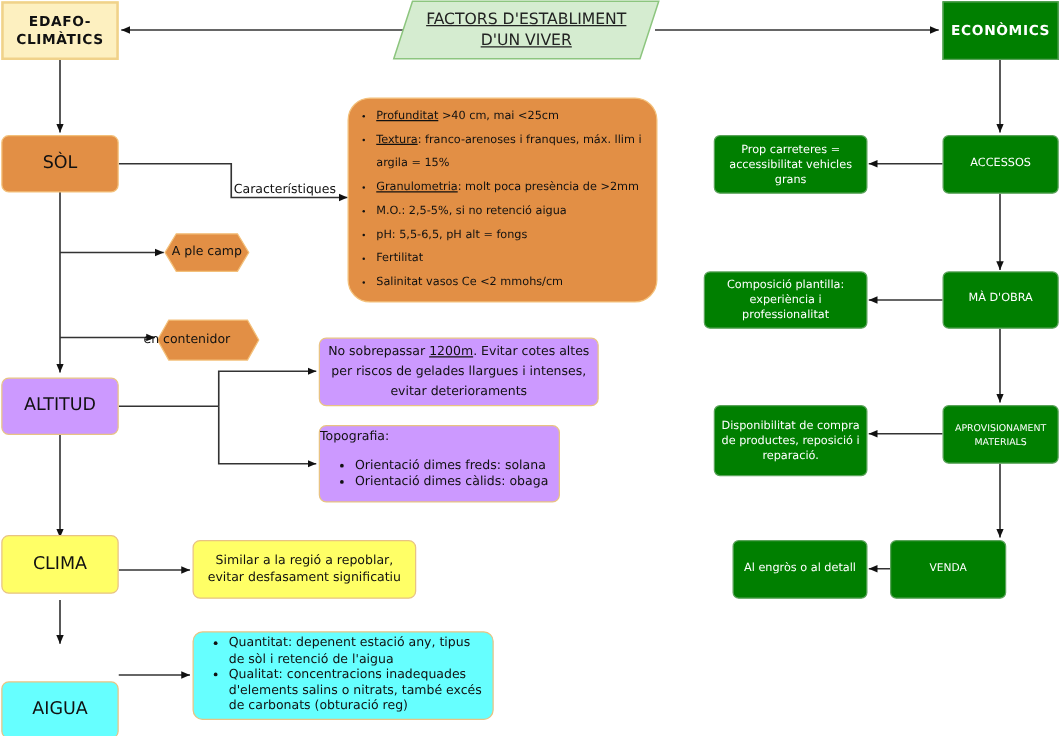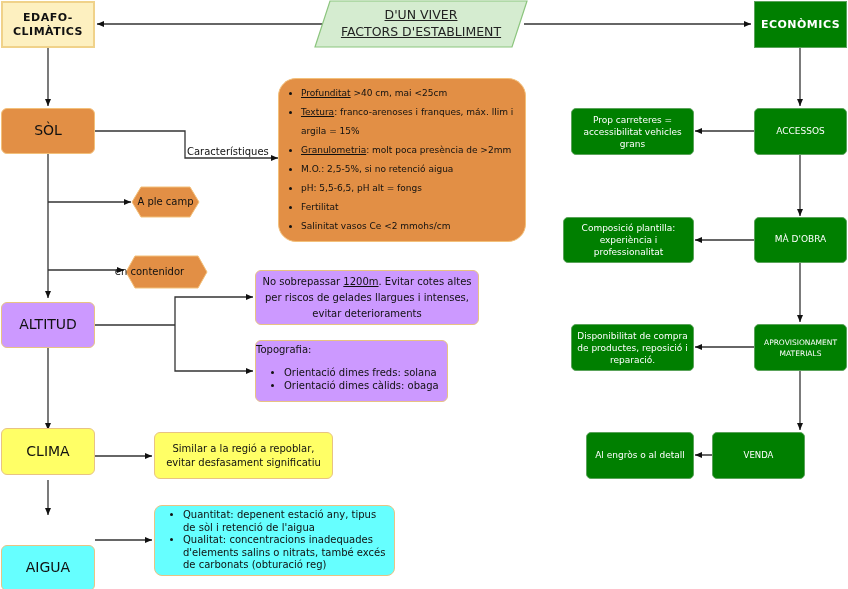--- a/index.html
+++ b/index.html
@@ -65,22 +65,22 @@
   </g>
 
   <polygon points="141,187 190,187 199,202 190,217 141,217 132,202" fill="#e28f45" stroke="#f3c07a" stroke-width="1"></polygon>
   <polygon points="135,256 198,256 207,272 198,288 135,288 126,272" fill="#e28f45" stroke="#f3c07a" stroke-width="1"></polygon>
 
   <polygon points="330,1 527,1 512,47 315,47" fill="#d5ecd0" stroke="#8cc57e" stroke-width="1.2"></polygon>
 </svg>
 
 <div class="title-wrap">
   <div class="title-text">
+    <div>FACTORS D'ESTABLIMENT</div>
     <div>D'UN VIVER</div>
-    <div>FACTORS D'ESTABLIMENT</div>
   </div>
 </div>
 
 <div class="node cream" style="left:1px; top:1px; width:94px; height:47px; flex-direction:column;">
   <span>EDAFO-</span>
   <span>CLIMÀTICS</span>
 </div>
 
 <div class="node green" style="left:754px; top:1px; width:93px; height:47px; font-weight:bold; font-size:11px; letter-spacing:0.5px; border-radius:0;">
   <span>ECONÒMICS</span>
@@ -153,21 +153,21 @@
 <div class="node green xs" style="left:754px; top:217px; width:93px; height:46px;">
   <span>MÀ D'OBRA</span>
 </div>
 <div class="node green xs" style="left:563px; top:217px; width:131px; height:46px; padding:0 6px; line-height:12px;">
   <span>Composició plantilla: experiència i professionalitat</span>
 </div>
 
 <div class="node green" style="left:754px; top:324px; width:93px; height:47px; font-size:7.5px; line-height:11px; padding:16px 2px;">
   <span>APROVISIONAMENT MATERIALS</span>
 </div>
-<div class="node green xs" style="left:571px; top:324px; width:123px; height:47px; padding:0 4px; line-height:12px;">
+<div class="node green xs" style="left:571px; top:324px; width:123px; height:57px; padding:0 4px; line-height:12px;">
   <span>Disponibilitat de compra de productes, reposició i reparació.</span>
 </div>
 
 <div class="node green" style="left:712px; top:432px; width:93px; height:47px; font-size:8.5px;">
   <span>VENDA</span>
 </div>
 <div class="node green xs" style="left:586px; top:432px; width:108px; height:47px;">
   <span>Al engròs o al detall</span>
 </div>
 

